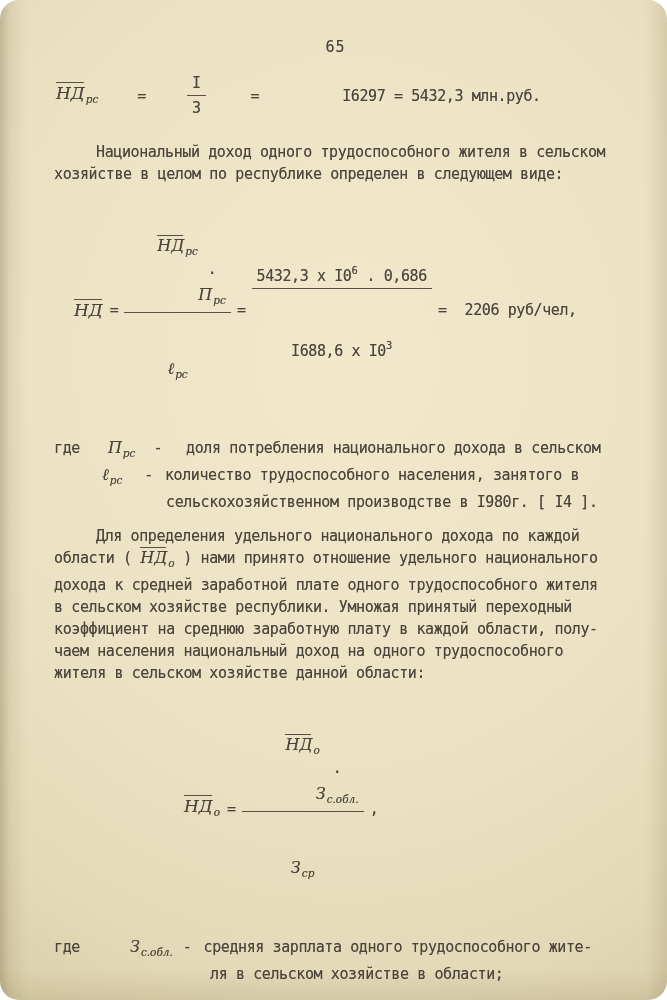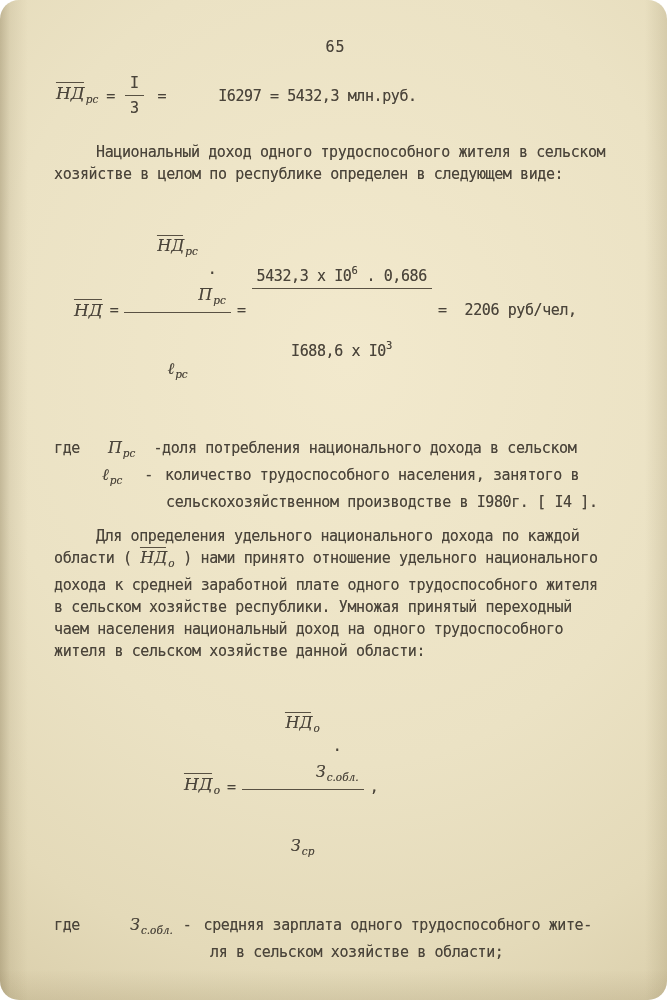--- a/index.html
+++ b/index.html
@@ -33,21 +33,21 @@
   .wrow{display:flex;align-items:baseline;white-space:pre;}
 </style>
 </head>
 <body>
 
 <div class="page">
   <div class="content">
 
     <div class="pnum">65</div>
 
-    <div class="frow" style="margin:14px 0 0 2px;">
+    <div class="frow" style="margin:14px 0 0 2px;gap:31px;">
       <span class="m"><span class="ov">НД</span><span class="sb">рс</span></span>
       <span style="margin-left:8px;">=</span>
       <span class="frac" style="margin-left:10px;"><span class="fn">I</span><span class="fd">3</span></span>
       <span style="margin-left:8px;">=</span>
       <span class="t" style="margin-left:52px;">I6297 = 5432,3 млн.руб.</span>
     </div>
 
     <div style="margin-top:22px;">
       <div class="t" style="margin-left:42px;">Национальный доход одного трудоспособного жителя в сельском</div>
       <div class="t">хозяйстве в целом по республике определен в следующем виде:</div>
@@ -69,39 +69,40 @@
       </span>
       <span>=</span>
       <span class="t" style="margin-left:18px;">2206 руб/чел,</span>
     </div>
 
     <div style="margin-top:8px;">
       <div class="wrow">
         <span>где</span>
         <span class="m small" style="margin-left:28px;"><span>П</span><span class="sb">рс</span></span>
         <span style="margin-left:18px;">-</span>
-        <span class="t" style="margin-left:0;text-align:right;">доля потребления национального дохода в сельском</span>
+        <span class="t" style="margin-left:24px;text-align:right;">доля потребления национального дохода в сельском</span>
       </div>
       <div class="wrow">
         <span class="m small" style="margin-left:48px;"><span>ℓ</span><span class="sb">рс</span></span>
         <span style="margin-left:22px;">-</span>
         <span class="t" style="margin-left:12px;">количество трудоспособного населения, занятого в</span>
       </div>
       <div class="t" style="margin-left:112px;">сельскохозяйственном производстве в I980г. [ I4 ].</div>
     </div>
 
     <div style="margin-top:12px;">
       <div class="t" style="margin-left:42px;margin-top:6px;">Для определения удельного национального дохода по каждой</div>
       <div class="wrow">
         <span class="t">области ( </span>
         <span class="m small"><span class="ov">НД</span><span class="sb">о</span></span>
         <span class="t"> ) нами принято отношение удельного национального</span>
       </div>
       <div class="t">дохода к средней заработной плате одного трудоспособного жителя</div>
       <div class="t">в сельском хозяйстве республики. Умножая принятый переходный</div>
+      <div class="t">коэффициент на среднюю заработную плату в каждой области, полу-</div>
       <div class="t">чаем населения национальный доход на одного трудоспособного</div>
       <div class="t">жителя в сельском хозяйстве данной области:</div>
     </div>
 
     <div class="frow" style="margin:6px 0 0 130px;">
       <span class="m"><span class="ov">НД</span><span class="sb">о</span></span>
       <span style="margin-left:7px;">=</span>
       <span class="frac">
         <span class="fn"><span class="m small"><span class="ov">НД</span><span class="sb">о</span></span>
         <span>·</span>

